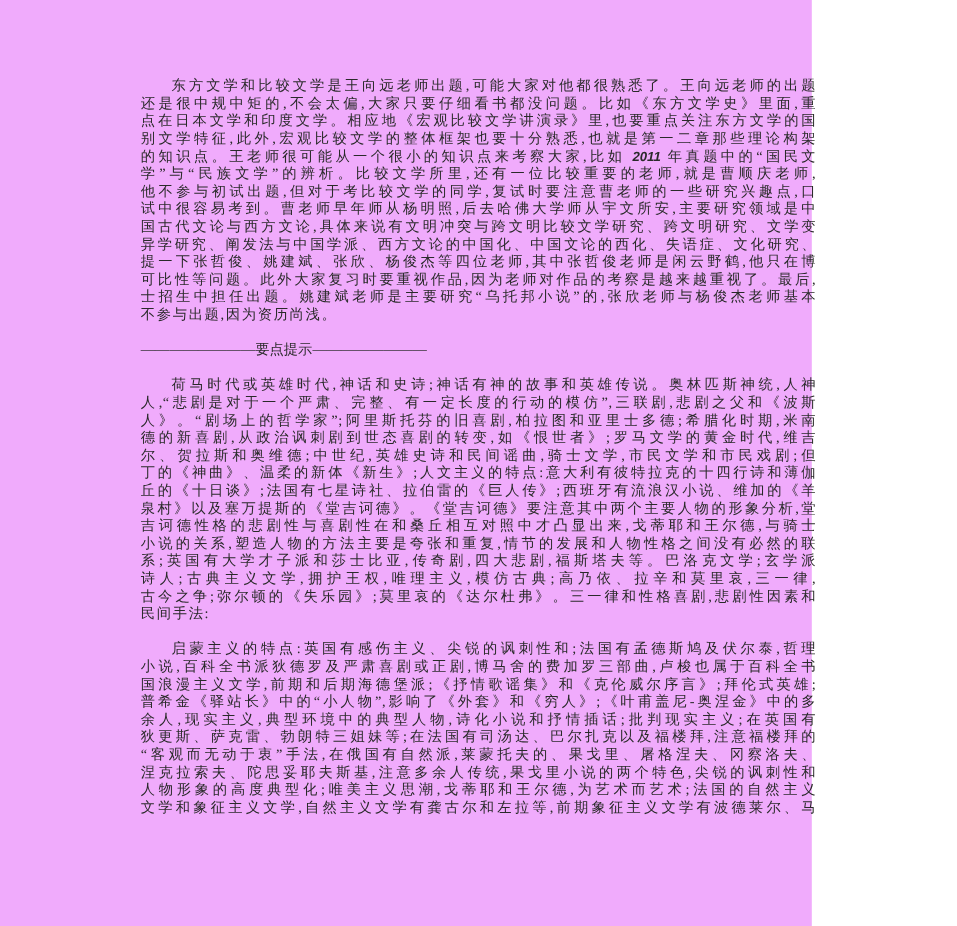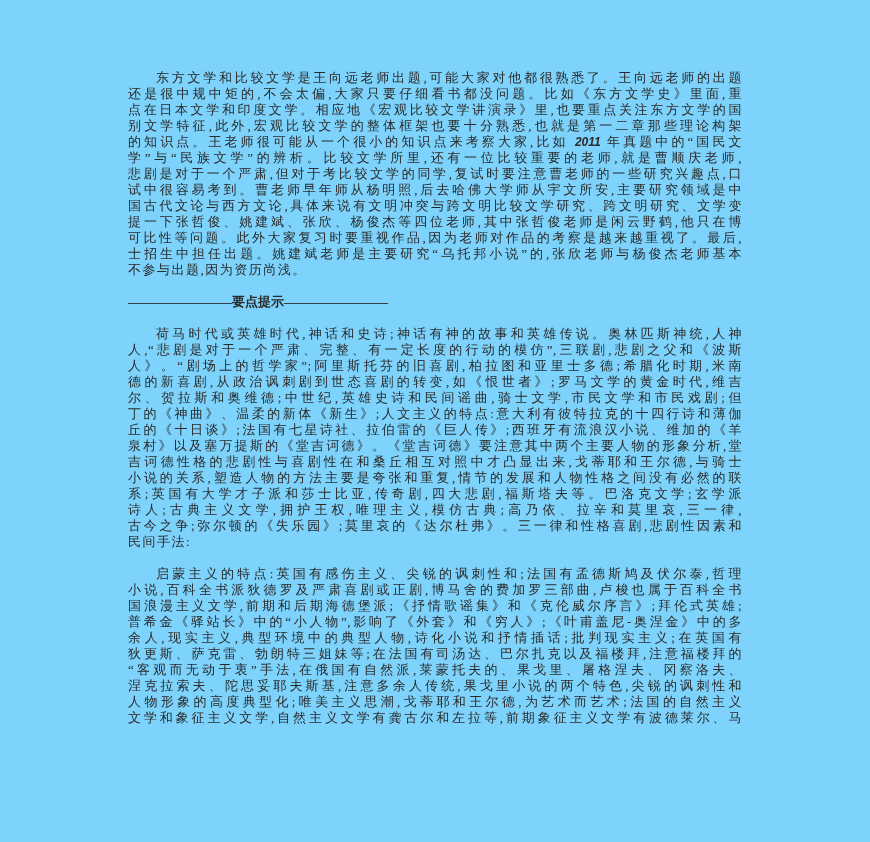--- a/index.html
+++ b/index.html
@@ -9,23 +9,23 @@
   }
   body {
     width: 870px;
     height: 842px;
     overflow: hidden;
     position: relative;
   }
   .doc-page {
     position: absolute;
     left: 0; top: 0;
-    width: 870px;
+    width: 738px;
     height: 842px;
-    background: #7dd3fc;
+    background: #f0abfc;
   }
   .doc-body {
     position: absolute;
     left: 128px;
     top: 70px;
     width: 614px;
     font-family: "Liberation Serif", "DejaVu Serif", serif;
     font-size: 13px;
     color: #2a2a2a;
   }
@@ -51,21 +51,20 @@
   }
   .divider-line {
     height: 16px;
     line-height: 16px;
     margin: 0 0 16px 0;
     text-align: left;
     text-align-last: left;
     letter-spacing: 0;
     color: #2a2a2a;
     white-space: nowrap;
-    font-weight: bold;
   }
   .num {
     font-family: "Liberation Sans", "DejaVu Sans", sans-serif;
     font-weight: 700;
     font-size: 12px;
     letter-spacing: 0;
     font-style: italic;
   }
 </style>
 </head>
@@ -73,23 +72,24 @@
 
 <div class="doc-page">
   <div class="doc-body" style="color: rgb(42, 42, 42);">
       <div class="para">
         <div class="line indent">东方文学和比较文学是王向远老师出题,可能大家对他都很熟悉了。王向远老师的出题</div>
         <div class="line">还是很中规中矩的,不会太偏,大家只要仔细看书都没问题。比如《东方文学史》里面,重</div>
         <div class="line">点在日本文学和印度文学。相应地《宏观比较文学讲演录》里,也要重点关注东方文学的国</div>
         <div class="line">别文学特征,此外,宏观比较文学的整体框架也要十分熟悉,也就是第一二章那些理论构架</div>
         <div class="line">的知识点。王老师很可能从一个很小的知识点来考察大家,比如 <span class="num">2011</span> 年真题中的“国民文</div>
         <div class="line">学”与“民族文学”的辨析。比较文学所里,还有一位比较重要的老师,就是曹顺庆老师,</div>
-        <div class="line">悲剧是对于一个严肃,但对于考比较文学的同学,复试时要注意曹老师的一些研究兴趣点,口</div>
+        <div class="line">他不参与初试出题,但对于考比较文学的同学,复试时要注意曹老师的一些研究兴趣点,口</div>
         <div class="line">试中很容易考到。曹老师早年师从杨明照,后去哈佛大学师从宇文所安,主要研究领域是中</div>
         <div class="line">国古代文论与西方文论,具体来说有文明冲突与跨文明比较文学研究、跨文明研究、文学变</div>
+        <div class="line">异学研究、阐发法与中国学派、西方文论的中国化、中国文论的西化、失语症、文化研究、</div>
         <div class="line">提一下张哲俊、姚建斌、张欣、杨俊杰等四位老师,其中张哲俊老师是闲云野鹤,他只在博</div>
         <div class="line">可比性等问题。此外大家复习时要重视作品,因为老师对作品的考察是越来越重视了。最后,</div>
         <div class="line">士招生中担任出题。姚建斌老师是主要研究“乌托邦小说”的,张欣老师与杨俊杰老师基本</div>
         <div class="line last">不参与出题,因为资历尚浅。</div>
       </div>
       <div class="divider-line">————————要点提示————————</div>
       <div class="para">
         <div class="line indent">荷马时代或英雄时代,神话和史诗;神话有神的故事和英雄传说。奥林匹斯神统,人神</div>
         <div class="line">人,“悲剧是对于一个严肃、完整、有一定长度的行动的模仿”,三联剧,悲剧之父和《波斯</div>
         <div class="line">人》。“剧场上的哲学家”;阿里斯托芬的旧喜剧,柏拉图和亚里士多德;希腊化时期,米南</div>

